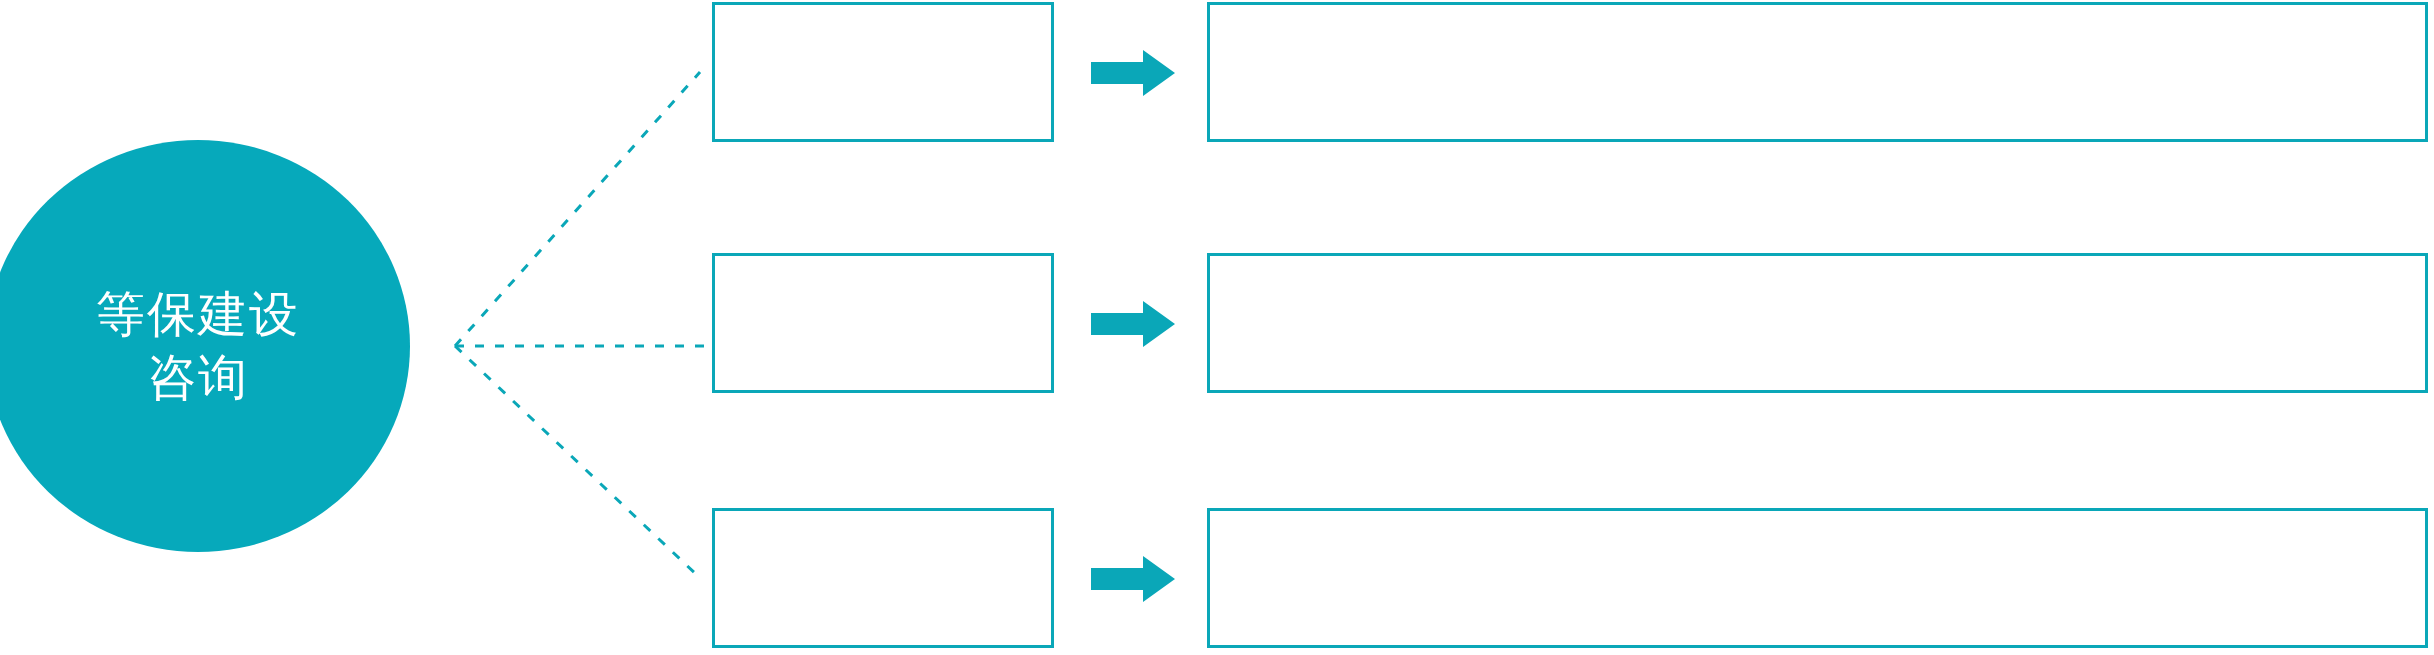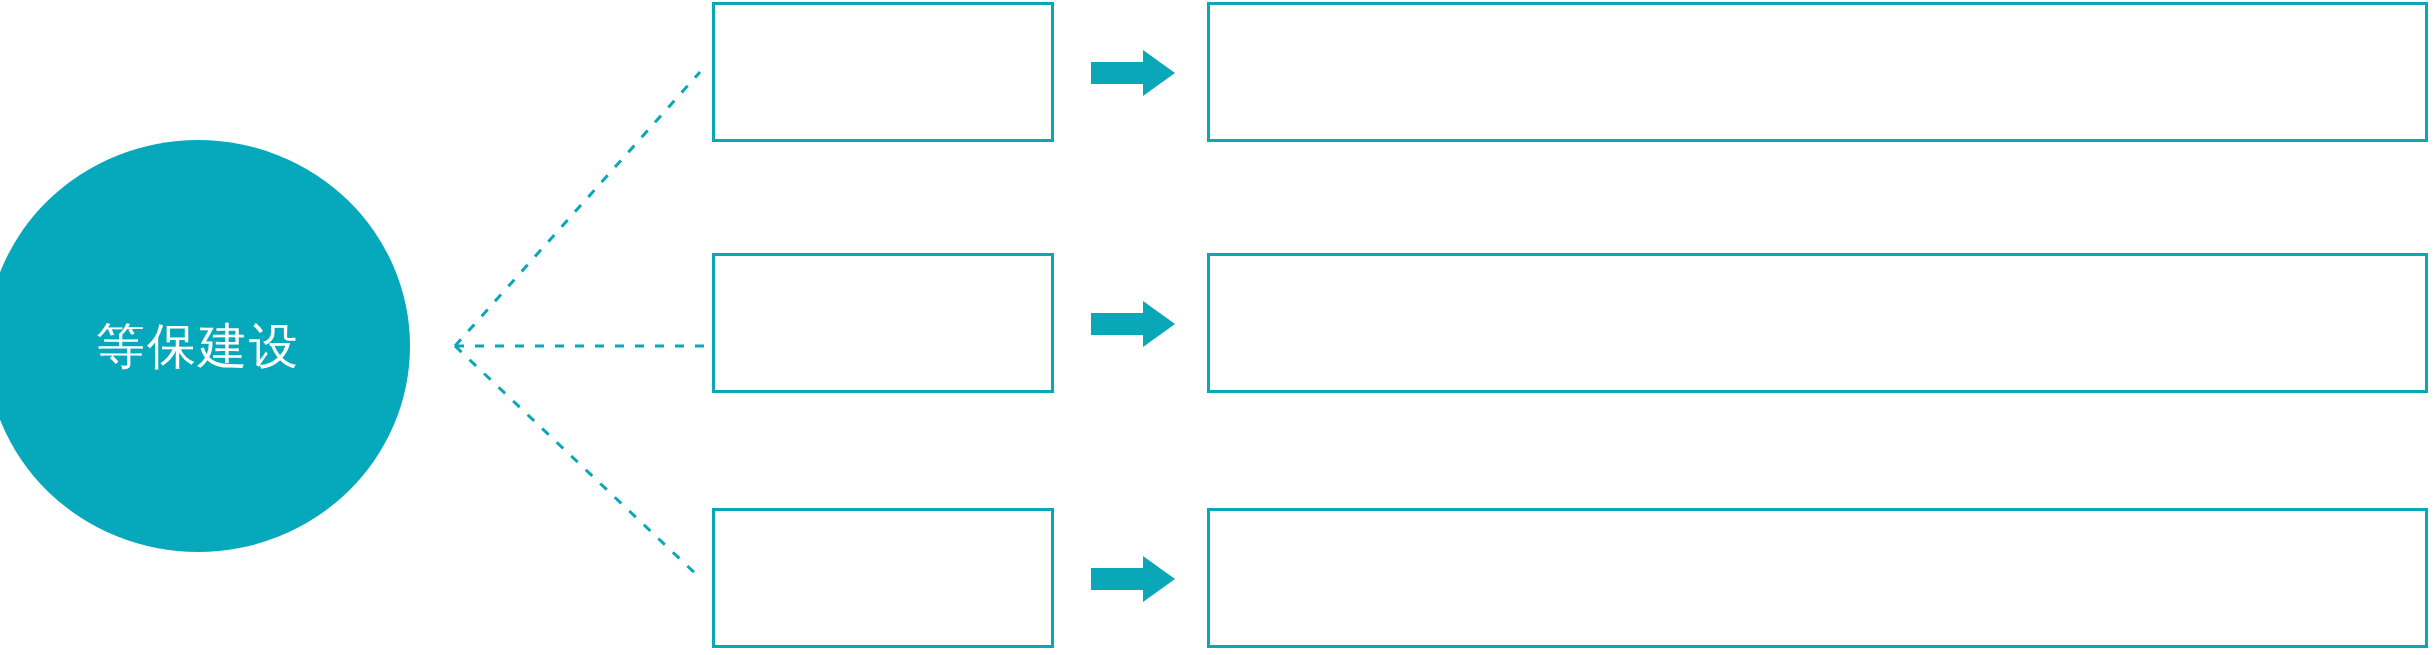--- a/index.html
+++ b/index.html
@@ -108,20 +108,21 @@
     padding: 6px 22px;
   }
 </style>
 </head>
 <body>
 
 <div id="canvas">
 
   <div class="hub-circle">
     <div class="hub-line">等保建设</div>
+    <div class="hub-line">咨询</div>
   </div>
 
   <svg class="connectors" viewBox="0 0 2434 655" xmlns="http://www.w3.org/2000/svg">
     <line x1="455" y1="346" x2="700" y2="72" stroke="#0AA7B8" stroke-width="3" stroke-dasharray="9 11" stroke-linecap="butt"></line>
     <line x1="455" y1="346" x2="708" y2="346" stroke="#0AA7B8" stroke-width="3" stroke-dasharray="9 11" stroke-linecap="butt"></line>
     <line x1="455" y1="346" x2="700" y2="578" stroke="#0AA7B8" stroke-width="3" stroke-dasharray="9 11" stroke-linecap="butt"></line>
   </svg>
 
   <div class="row row-1">
     <div class="small-box"></div>

